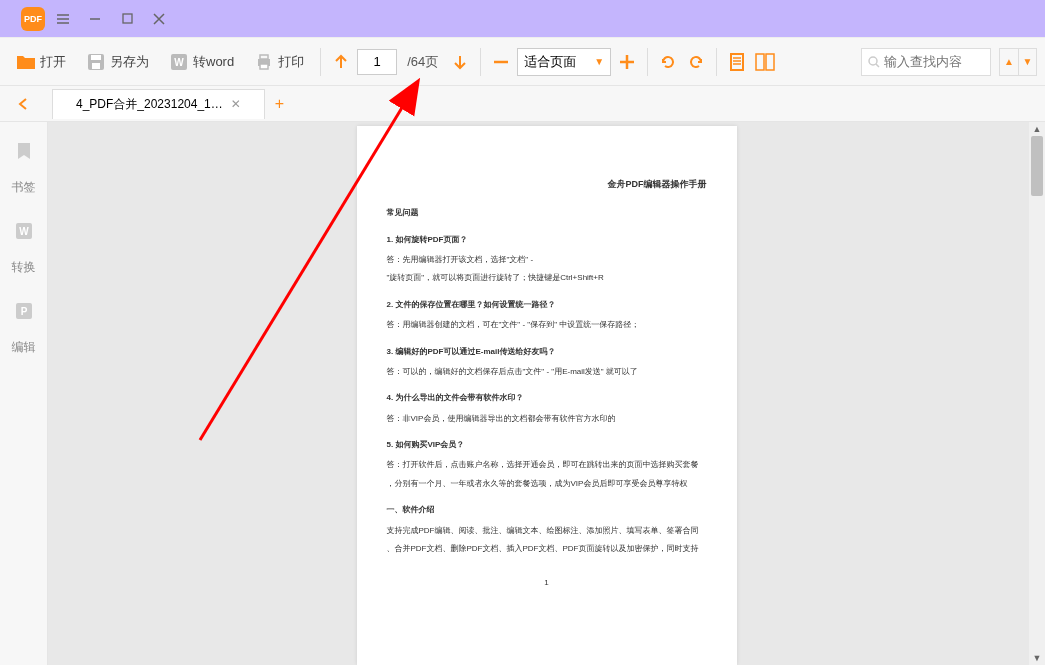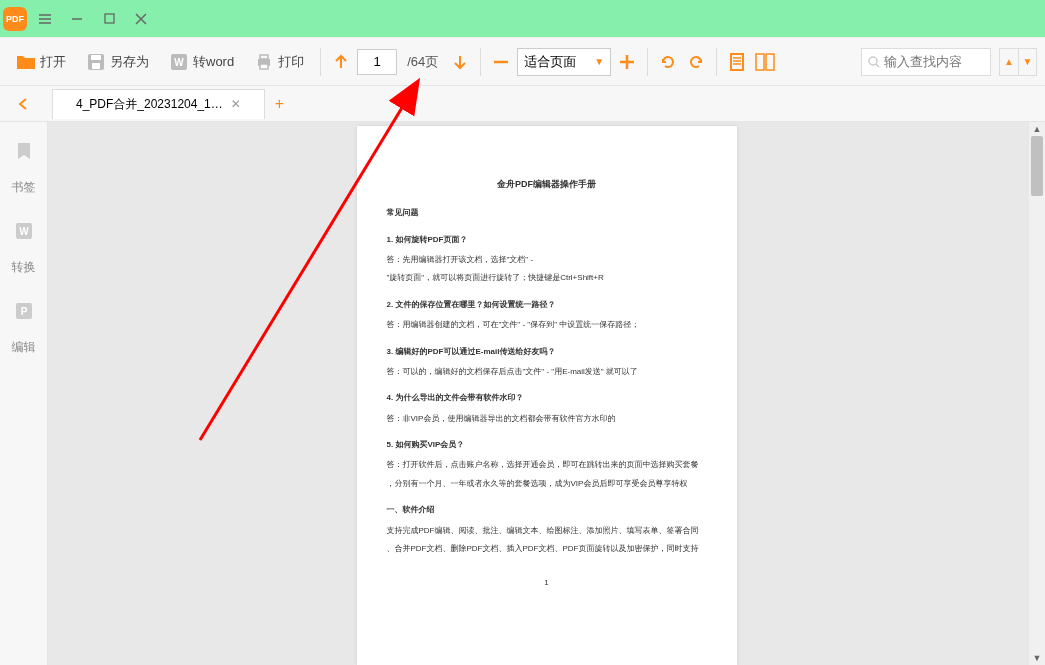--- a/index.html
+++ b/index.html
@@ -1,19 +1,19 @@
 <!DOCTYPE html>
 <html><head>
 <meta charset="utf-8">
 <style>
 * { margin: 0; padding: 0; box-sizing: border-box; font-family: "Microsoft YaHei", sans-serif; }
 body { width: 1045px; height: 665px; background: #fff; overflow: hidden; position: relative; }
 
 
-.titlebar { height: 38px; display: flex; align-items: center; padding: 0 3px; background: #86efac; border-bottom: 1px solid #eee; }
+.titlebar { height: 38px; display: flex; align-items: center; padding: 0 21px; background: #c4b5fd; border-bottom: 1px solid #eee; }
 .app-logo { width: 24px; height: 24px; background: #ff8c1a; border-radius: 6px; display: flex; align-items: center; justify-content: center; color: #fff; font-size: 9px; font-weight: bold; margin-right: 8px; }
 .app-title { font-size: 14px; color: #333; flex: 1; }
 .win-controls { display: flex; gap: 12px; align-items: center; }
 .win-btn { width: 20px; height: 20px; display: flex; align-items: center; justify-content: center; color: #666; cursor: pointer; font-size: 14px; }
 
 
 .toolbar { height: 48px; background: #f7f7f7; border-bottom: 1px solid #e5e5e5; display: flex; align-items: center; padding: 0 8px; gap: 4px; }
 .tb-btn { display: flex; align-items: center; gap: 4px; padding: 4px 8px; font-size: 13px; color: #444; cursor: pointer; }
 .tb-icon { width: 20px; height: 20px; display: flex; align-items: center; justify-content: center; }
 .tb-sep { width: 1px; height: 28px; background: #ddd; margin: 0 4px; }
@@ -41,21 +41,21 @@
 .side-icon { width: 22px; height: 22px; display: flex; align-items: center; justify-content: center; }
 
 .viewer { flex: 1; background: #e8e8e8; display: flex; justify-content: center; overflow: hidden; position: relative; }
 .scrollbar { position: absolute; right: 0; top: 0; width: 16px; height: 100%; background: #f0f0f0; }
 .scroll-thumb { position: absolute; right: 2px; top: 14px; width: 12px; height: 60px; background: #c0c0c0; border-radius: 2px; }
 .scroll-arrow { position: absolute; width: 16px; height: 14px; display: flex; align-items: center; justify-content: center; font-size: 9px; color: #666; }
 .scroll-arrow.up { top: 0; }
 .scroll-arrow.down { bottom: 0; }
 
 .page { width: 380px; background: #fff; margin-top: 4px; padding: 50px 30px 20px 30px; box-shadow: 0 0 4px rgba(0,0,0,0.1); font-size: 8px; color: #333; line-height: 1.8; }
-.page h1 { text-align: center; font-size: 9px; font-weight: bold; margin-bottom: 14px; }
+.page h1 { text-align: right; font-size: 9px; font-weight: bold; margin-bottom: 14px; }
 .page h2 { font-size: 8px; font-weight: bold; margin: 6px 0; }
 .page h3 { font-size: 8px; font-weight: bold; margin: 12px 0 6px 0; }
 .page p { font-size: 8px; margin: 4px 0; }
 .page-num { text-align: center; margin-top: 20px; font-size: 8px; }
 
 
 .red-arrow { position: absolute; pointer-events: none; z-index: 100; }
 
 svg { display: block; }
 </style>

